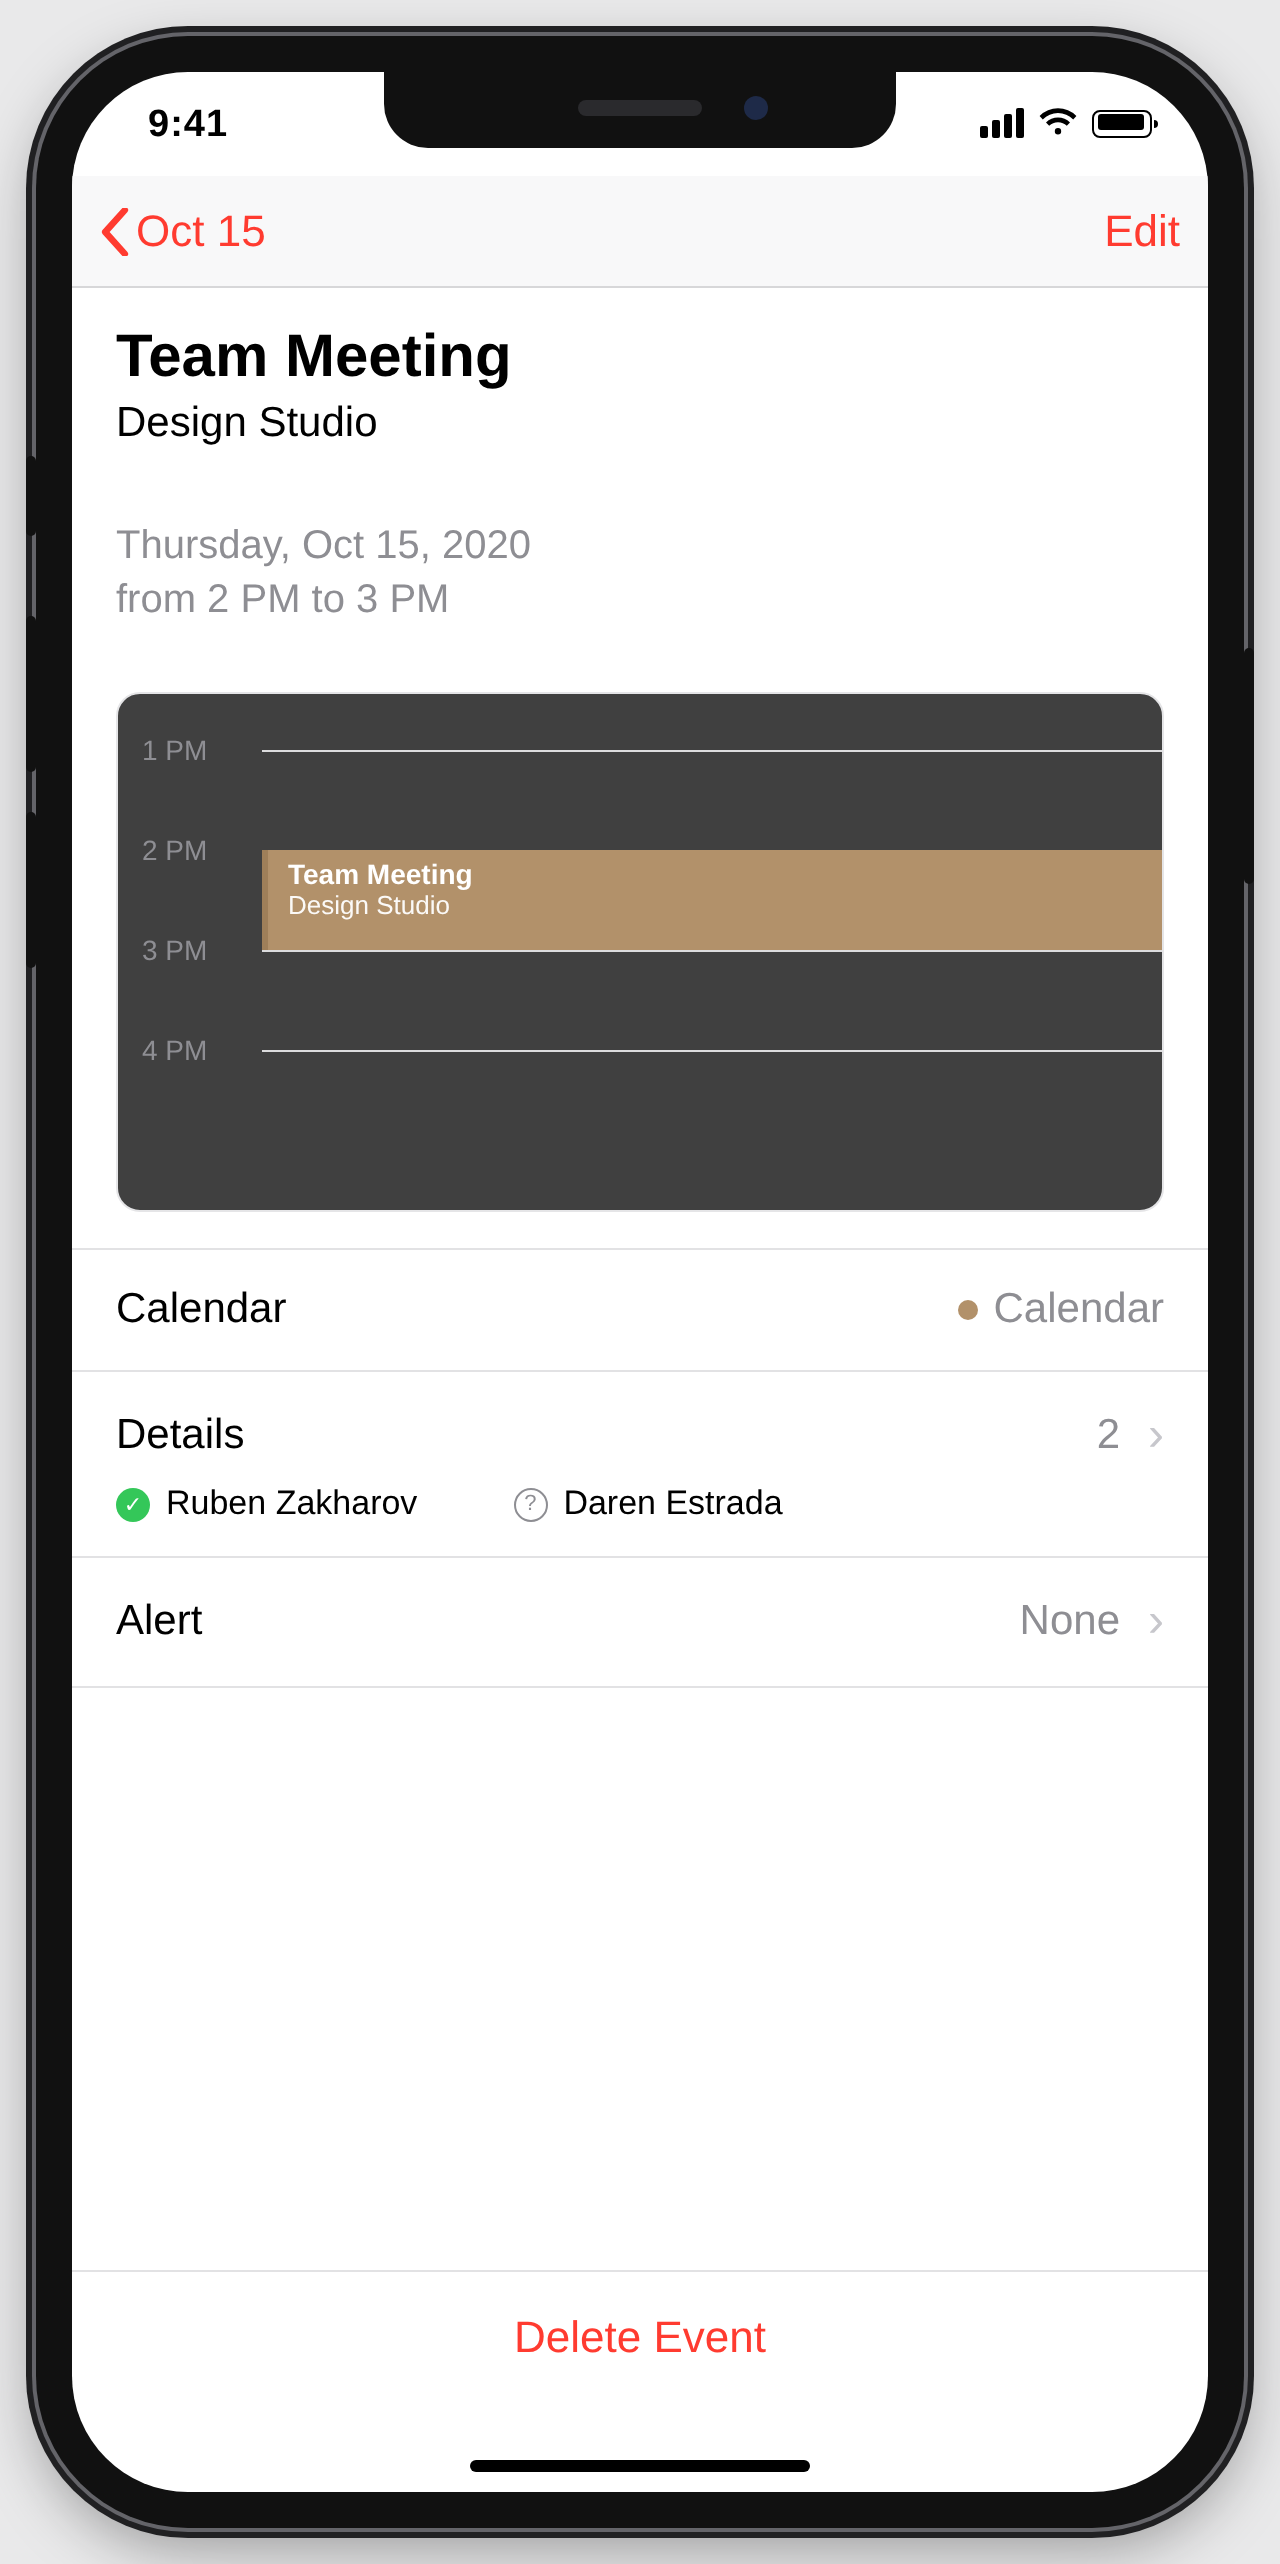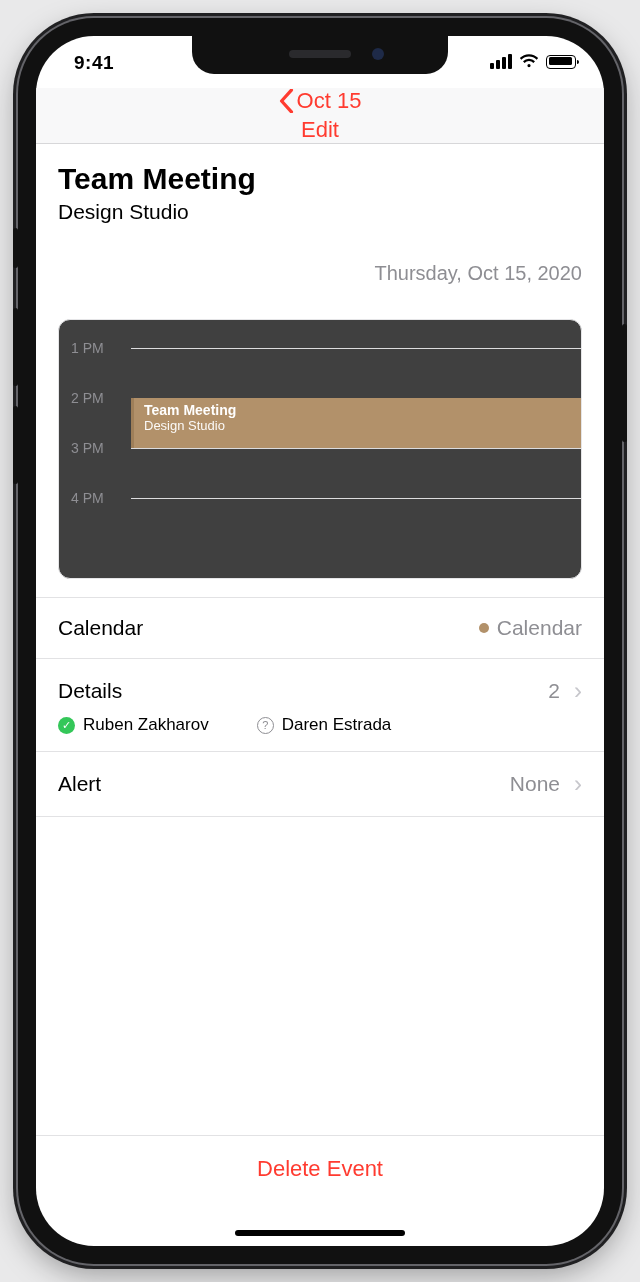--- a/index.html
+++ b/index.html
@@ -43,31 +43,30 @@
   .cell-bars span:nth-child(3){height:12px;} .cell-bars span:nth-child(4){height:15px;}
   .wifi svg { display:block;}
   .battery { width:30px; height:14px; border:1.5px solid #000; border-radius:4px; position:relative;}
   .battery::after { content:""; position:absolute; right:-4px; top:4px; width:2.5px; height:4px; background:#000; border-radius:0 2px 2px 0;}
   .battery i { display:block; margin:1.5px; height:8px; width:23px; background:#000; border-radius:1.5px;}
   .nav {
     position:absolute; top:52px; left:0; right:0; height:56px;
     display:flex; align-items:center; justify-content:space-between;
     padding:0 14px; border-bottom:1px solid #d7d7d9;
     background:#f8f8f9;
-    flex-direction:column;
   }
   .nav-back { display:flex; align-items:center; color:#ff3b30; font-size:22px; }
   .nav-back svg { margin-right:3px;}
   .nav-title { font-size:22px; font-weight:600; color:#000;}
   .nav-edit { color:#ff3b30; font-size:22px; }
   .content { position:absolute; top:108px; left:0; right:0; bottom:0; overflow:hidden;}
   .evhead { padding:18px 22px 8px 22px;}
   .ev-title { font-size:30px; font-weight:700; color:#000; margin-bottom:4px;}
   .ev-loc { font-size:21px; color:#000;}
-  .ev-date { padding:28px 22px 0 22px; color:#8e8e93; font-size:20px; line-height:1.35;text-align:right;}
+  .ev-date { padding:28px 22px 0 22px; color:#8e8e93; font-size:20px; line-height:1.35;}
   .timeline {
     margin:32px 22px 18px 22px;
     background:#404040; border:1px solid #e5e5e7; border-radius:12px;
     position:relative; height:260px; overflow:hidden;
   }
   .tl-row { position:absolute; left:72px; right:0; height:1px; background:#dcdcde;}
   .tl-label { position:absolute; left:12px; font-size:14px; color:#8e8e93; transform:translateY(-50%);}
   .tl-row.r1{top:28px;} .tl-row.r2{top:78px;} .tl-row.r3{top:128px;} .tl-row.r4{top:178px;}
   .tl-label.l1{top:28px;} .tl-label.l2{top:78px;} .tl-label.l3{top:128px;} .tl-label.l4{top:178px;}
   .tl-event {
@@ -143,20 +142,21 @@
 
     <div class="content">
 
       <div class="evhead">
         <div class="ev-title">Team Meeting</div>
         <div class="ev-loc">Design Studio</div>
       </div>
 
       <div class="ev-date">
         <div>Thursday, Oct 15, 2020</div>
+        <div>from 2 PM to 3 PM</div>
       </div>
 
       <div class="timeline">
         <div class="tl-row r1"></div>
           <div class="tl-label l1">1 PM</div>
         <div class="tl-row r2"></div>
           <div class="tl-label l2">2 PM</div>
         <div class="tl-row r3"></div>
           <div class="tl-label l3">3 PM</div>
         <div class="tl-row r4"></div>

